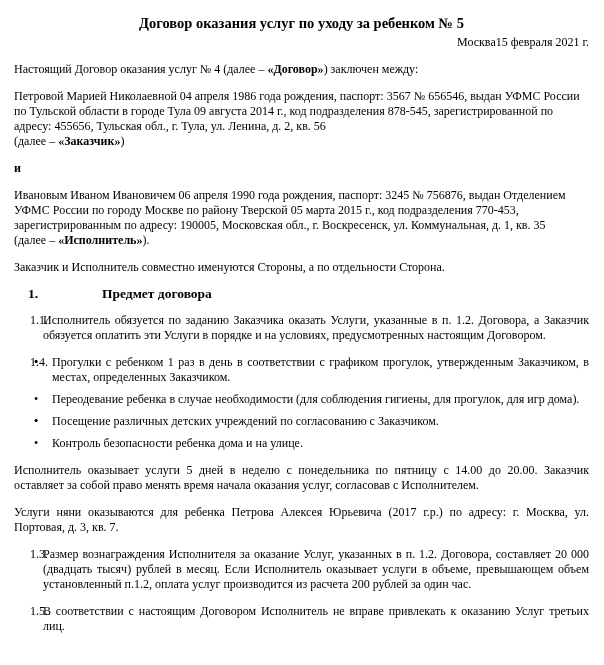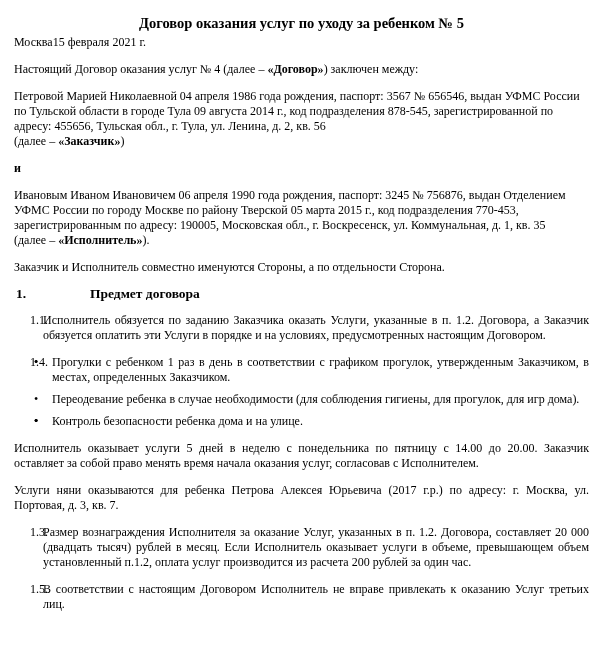--- a/index.html
+++ b/index.html
@@ -7,24 +7,24 @@
     width:604px;height:665px;overflow:hidden;
     color:#000;
     font-family:"Liberation Serif","DejaVu Serif",serif;
     font-size:12px;line-height:15px;
   }
   .page{box-sizing:border-box;width:604px;padding:15px 15px 0 14px;}
   .doc-title{
     text-align:center;font-weight:bold;font-size:14.5px;line-height:17px;
     margin:0 0 3px 0;
   }
-  .city-date{display:flex;justify-content:flex-start;margin:0 0 7px 0;}
+  .city-date{display:flex;justify-content:flex-end;margin:0 0 7px 0;}
   .block{margin:12px 0 8px 0;}
   .justify{text-align:justify;}
-  .heading{font-weight:bold;font-size:13.5px;margin:11px 0 9px 2px;}
+  .heading{font-weight:bold;font-size:13.5px;margin:11px 0 9px 14px;}
   .h-num{display:inline-block;width:74px;}
   .numbered{position:relative;padding-left:29px;}
   .n-num{position:absolute;left:16px;top:0;}
   .bullet{position:relative;padding-left:38px;margin-bottom:7px;}
   .b-dot{position:absolute;left:20px;top:0;}
   b,.b{font-weight:bold;}
 </style>
 </head>
 <body>
 
@@ -40,20 +40,20 @@
       <div class="block"><span class="b">и</span></div>
       <div class="block"><span>Ивановым Иваном Ивановичем 06 апреля 1990 года рождения, паспорт: 3245 № 756876, выдан Отделением УФМС России по городу Москве по району Тверской 05 марта 2015 г., код подразделения 770-453, зарегистрированным по адресу: 190005, Московская обл., г. Воскресенск, ул. Коммунальная, д. 1, кв. 35</span><br><span>(далее – </span><span class="b">«Исполнитель»</span><span>).</span></div>
       <div class="block"><span>Заказчик и Исполнитель совместно именуются Стороны, а по отдельности Сторона.</span></div>
       <div class="heading"><span class="h-num">1.</span><span>Предмет договора</span></div>
       <div class="block numbered justify"><span class="n-num">1.1.</span><span>Исполнитель обязуется по заданию Заказчика оказать Услуги, указанные в п. 1.2. Договора, а Заказчик обязуется оплатить эти Услуги в порядке и на условиях, предусмотренных настоящим Договором.</span></div>
       <div class="block numbered"><span class="n-num">1.4.</span></div>
       <div class="bullet"><span class="b-dot">•</span></div>
       <div class="bullet justify"><span class="b-dot">•</span><span>Прогулки с ребенком 1 раз в день в соответствии с графиком прогулок, утвержденным Заказчиком, в местах, определенных Заказчиком.</span></div>
       <div class="bullet justify"><span class="b-dot">•</span><span>Переодевание ребенка в случае необходимости (для соблюдения гигиены, для прогулок, для игр дома).</span></div>
       <div class="bullet"><span class="b-dot">•</span></div>
-      <div class="bullet"><span class="b-dot">•</span></div>
+      <div class="bullet"><span class="b-dot">•</span><span>Посещение различных детских учреждений по согласованию с Заказчиком.</span></div>
       <div class="bullet"><span class="b-dot">•</span><span>Контроль безопасности ребенка дома и на улице.</span></div>
       <div class="block justify"><span>Исполнитель оказывает услуги 5 дней в неделю с понедельника по пятницу с 14.00 до 20.00. Заказчик оставляет за собой право менять время начала оказания услуг, согласовав с Исполнителем.</span></div>
       <div class="block justify"><span>Услуги няни оказываются для ребенка Петрова Алексея Юрьевича (2017 г.р.) по адресу: г. Москва, ул. Портовая, д. 3, кв. 7.</span></div>
       <div class="block numbered justify"><span class="n-num">1.3.</span><span>Размер вознаграждения Исполнителя за оказание Услуг, указанных в п. 1.2. Договора, составляет 20 000 (двадцать тысяч) рублей в месяц. Если Исполнитель оказывает услуги в объеме, превышающем объем установленный п.1.2, оплата услуг производится из расчета 200 рублей за один час.</span></div>
       <div class="block numbered justify"><span class="n-num">1.5.</span><span>В соответствии с настоящим Договором Исполнитель не вправе привлекать к оказанию Услуг третьих лиц.</span></div>
     </div>
 </div>
 
 </body></html>

